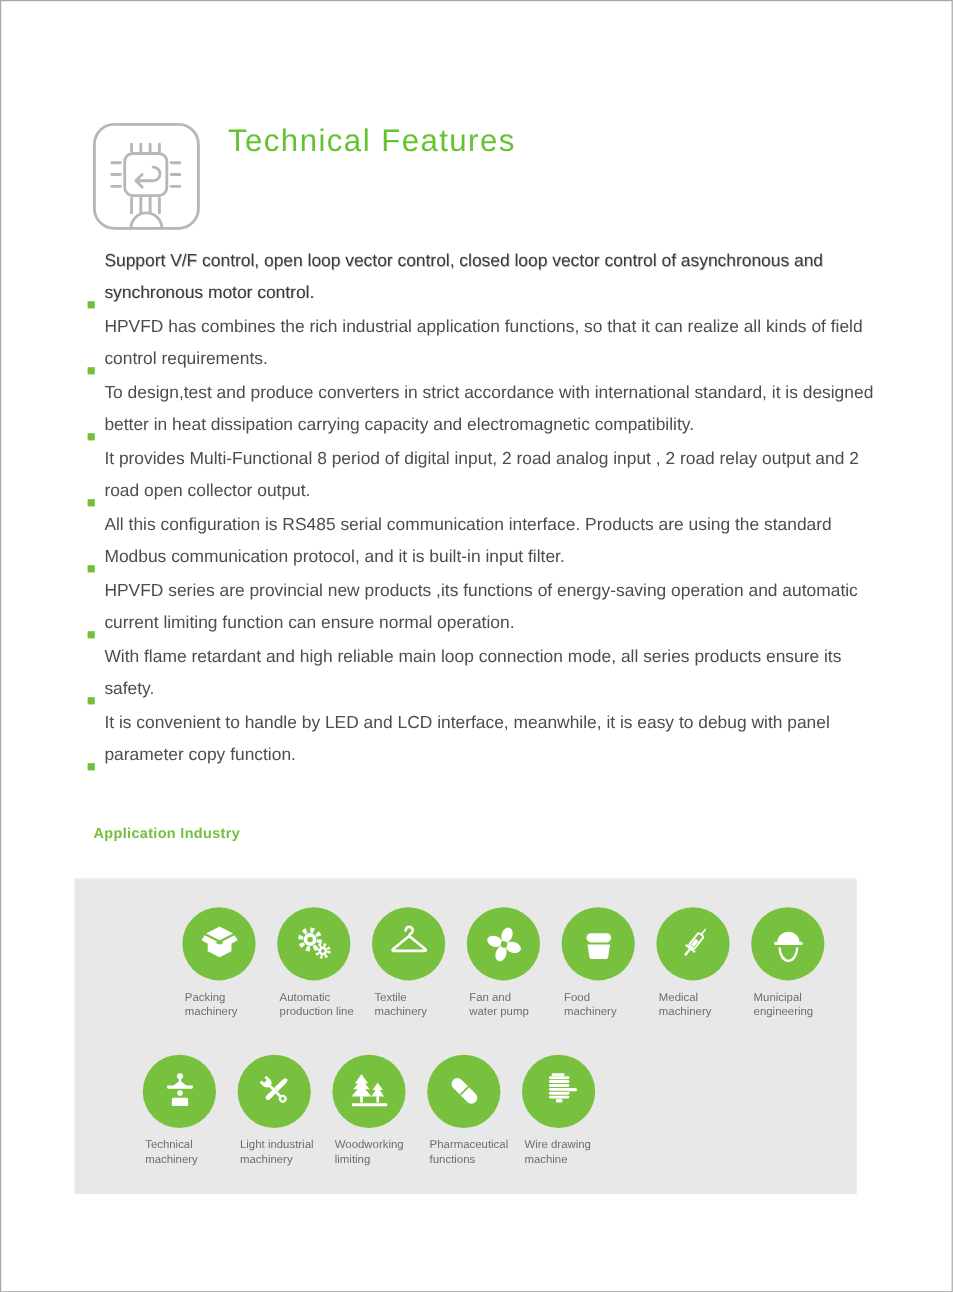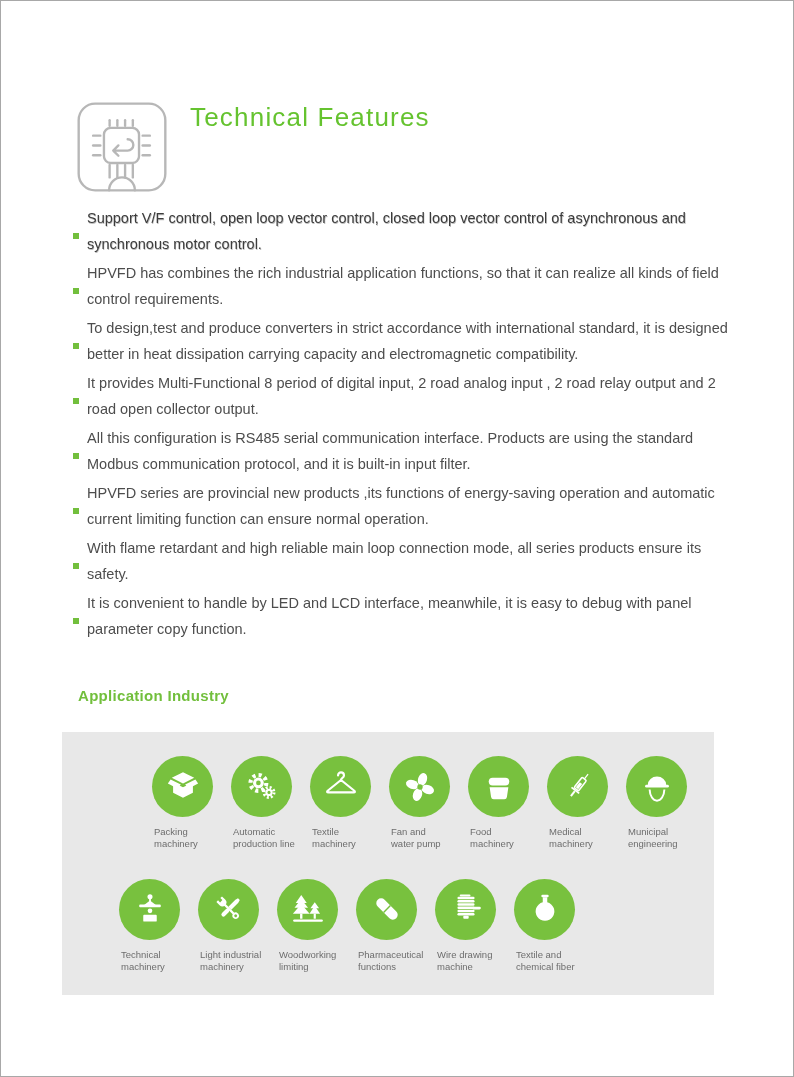--- a/index.html
+++ b/index.html
@@ -25,28 +25,28 @@
     stroke:var(--outline-gray);fill:none;stroke-width:2.3;
     stroke-linecap:round;stroke-linejoin:round;
   }
   .page-title{
     position:absolute;left:189px;top:101px;
     font-size:26px;letter-spacing:1.2px;color:var(--title-green);
     font-weight:400;white-space:nowrap;
   }
   
   .features{position:absolute;left:72px;top:204px;width:664px;list-style:none}
-  .feat{display:flex;align-items:center;margin-bottom:3px}
+  .feat{display:flex;align-items:flex-end;margin-bottom:3px}
   .sq{flex:0 0 auto;width:6px;height:6px;background:var(--accent-green);margin:10px 8px 0 0}
   .ftext{font-size:14.5px;line-height:26px;color:var(--text-gray)}
   .feat.dbl .ftext{color:#3c3c3c;text-shadow:0.6px 0.7px 0 rgba(70,70,70,0.35)}
   
   .sec-heading{
     position:absolute;left:77px;top:686px;
-    font-size:15px;font-weight:bold;letter-spacing:0.3px;
+    font-size:12px;font-weight:bold;letter-spacing:0.3px;
     color:var(--accent-green);white-space:nowrap;
   }
   
   .panel{position:absolute;left:61px;top:731px;width:652px;height:263px;background:var(--panel-gray)}
   .row{display:flex}
   .row1{margin:24px 0 0 90px}
   .row2{margin:28px 0 0 57px}
   .cell{width:79px;flex:0 0 auto}
   .ind-circle{
     width:61px;height:61px;border-radius:50%;
@@ -302,25 +302,15 @@
           <rect class="wht" x="10.5" y="20.9" width="19" height="2.7" rx="1.35"></rect>
           <rect class="wht" x="10.5" y="24.5" width="19" height="2.7" rx="1.35"></rect>
           <rect class="wht" x="27" y="17.5" width="9.5" height="3" rx="1.5"></rect>
           <rect class="wht" x="17" y="27.6" width="6" height="3.2" rx="1"></rect>
         </svg>
       </div>
       <div class="ind-label">Wire drawing
 machine</div>
     </div>
 
-    <div class="cell">
-      <div class="ind-circle">
-        <svg viewBox="0 0 40 40" width="36" height="36">
-          <rect class="wht" x="15.9" y="4.2" width="8.2" height="2.8" rx="1.4"></rect>
-          <path class="wht" d="M17.5 7 h5 v5.6 a10.4 10.4 0 1 1 -5 0 Z"></path>
-        </svg>
-      </div>
-      <div class="ind-label">Textile and
-chemical fiber</div>
-    </div>
 
   </div>
 </div>
 
 </body></html>

